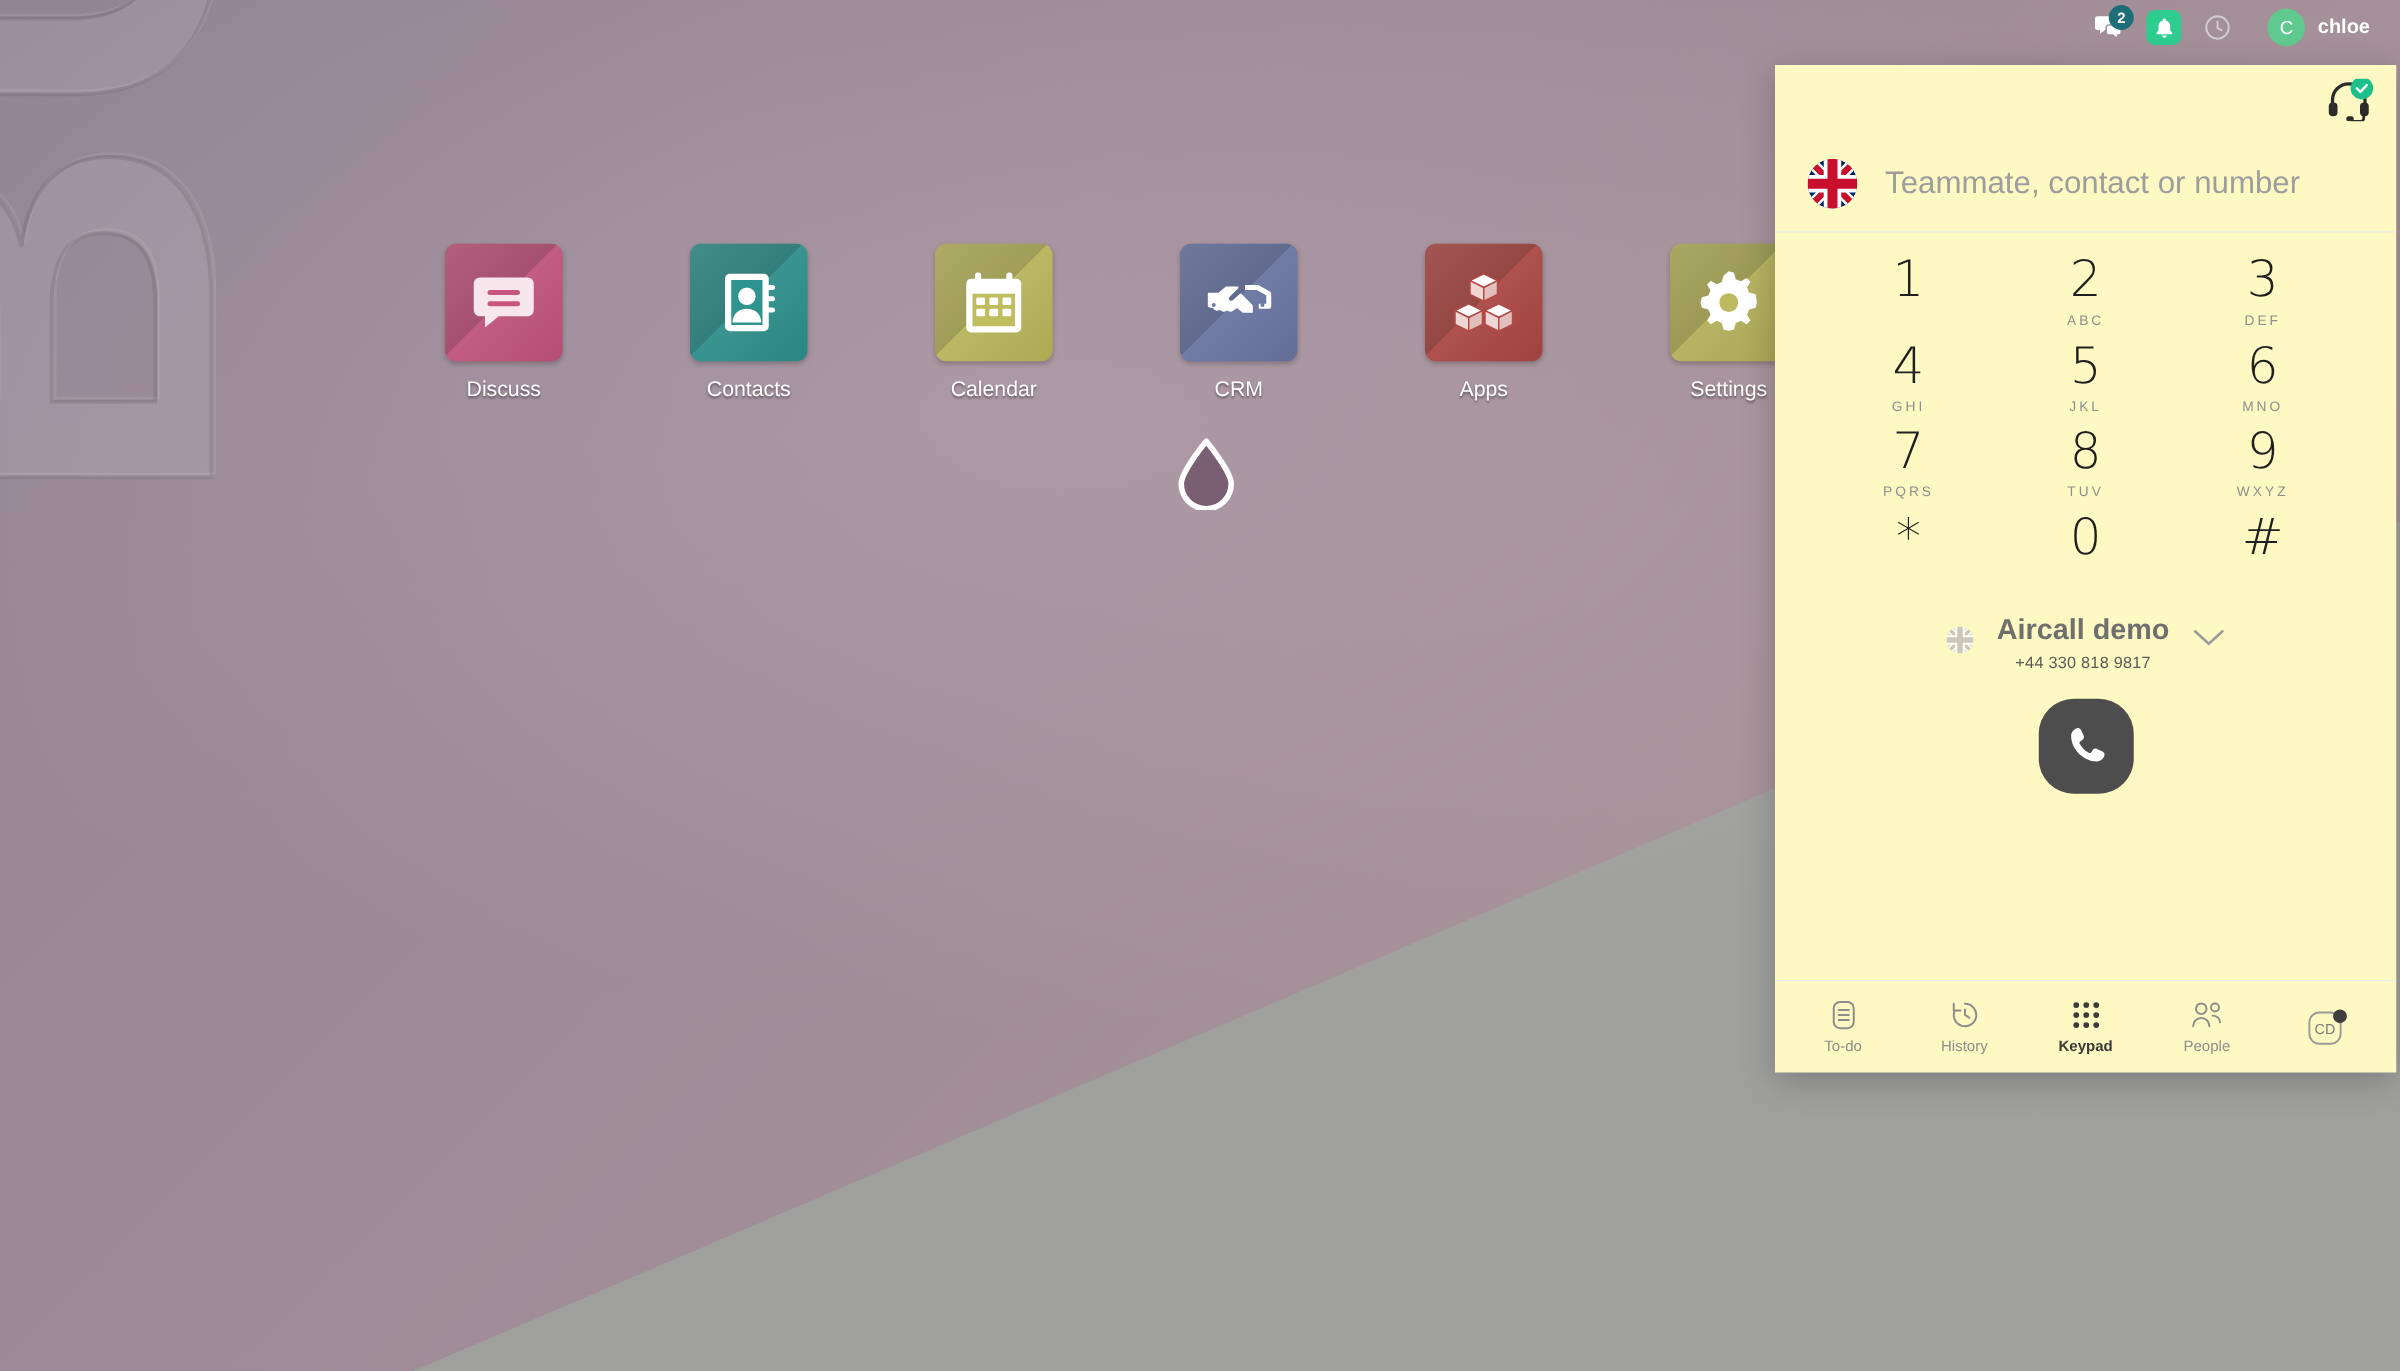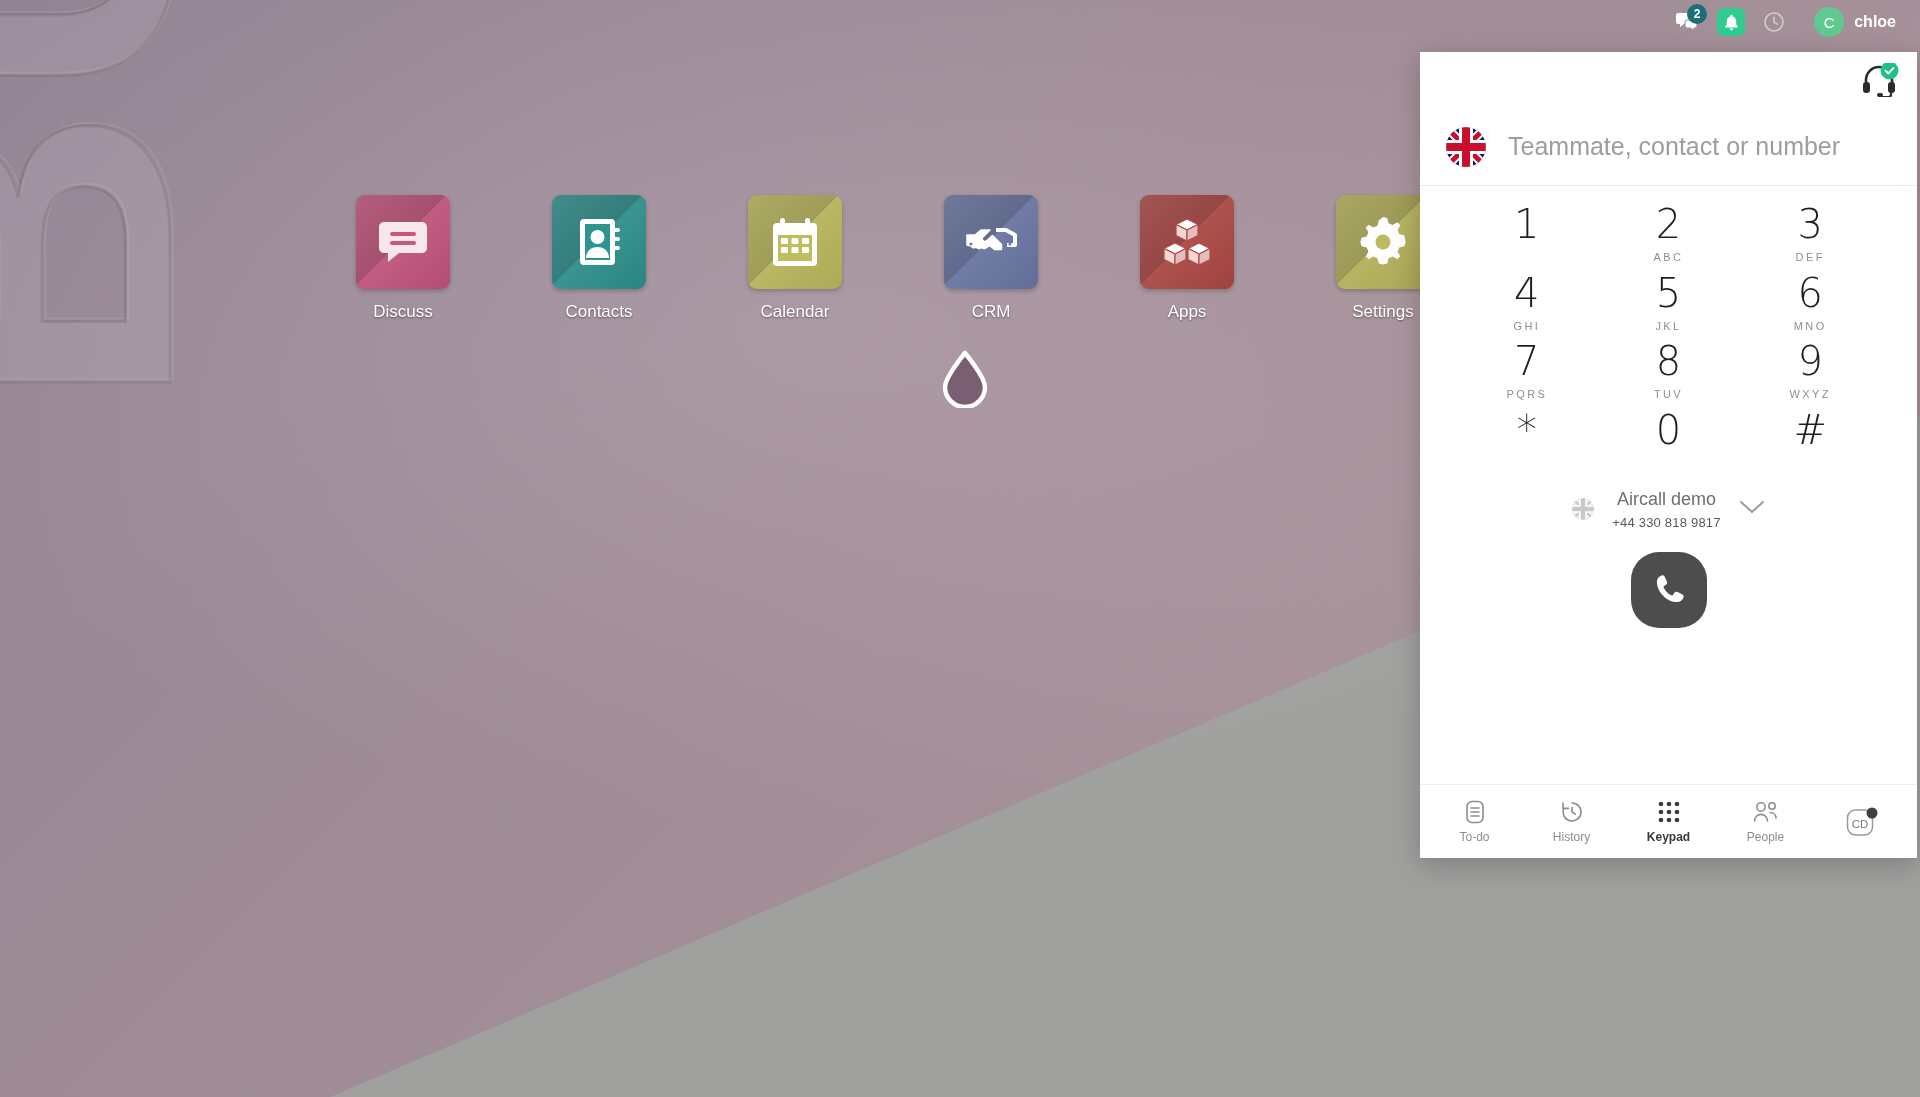--- a/index.html
+++ b/index.html
@@ -152,21 +152,21 @@
     width: 54px; height: 60px;
     z-index: 5;
     cursor: pointer;
   }
 
   
   #dialer {
     position: absolute;
     left: 1420px; top: 52px;
     width: 497px; height: 806px;
-    background: #ffffff;
+    background: #fef9c3;
     box-shadow: 0 6px 26px rgba(0,0,0,0.22);
     z-index: 60;
     display: flex; flex-direction: column;
     font-family: "Liberation Sans", sans-serif;
   }
   .dl-status {
     height: 56px;
     display: flex; align-items: center; justify-content: flex-end;
     padding-right: 18px;
     flex: none;
@@ -227,21 +227,21 @@
 
   .dl-number {
     display: flex; align-items: center; justify-content: center;
     gap: 18px;
     padding: 8px 0 4px 0;
     flex: none;
     cursor: pointer;
   }
   .dl-num-flag { width: 22px; height: 22px; border-radius: 50%; overflow: hidden; position: relative; flex: none; opacity: .75; }
   .dl-num-text { text-align: center; }
-  .dl-num-name { font-size: 18px; color: #6f6f6f; font-weight: 400; line-height: 1.5; }
+  .dl-num-name { font-size: 23px; color: #6f6f6f; font-weight: 700; line-height: 1.5; }
   .dl-num-digits { font-size: 13px; color: #5a5a5a; font-weight: 400; line-height: 1.4; letter-spacing: .2px; }
 
   .dl-callrow {
     flex: 1;
     display: flex; align-items: flex-start; justify-content: center;
     padding-top: 16px;
   }
   .call-btn {
     width: 76px; height: 76px;
     background: #4d4d4d;

